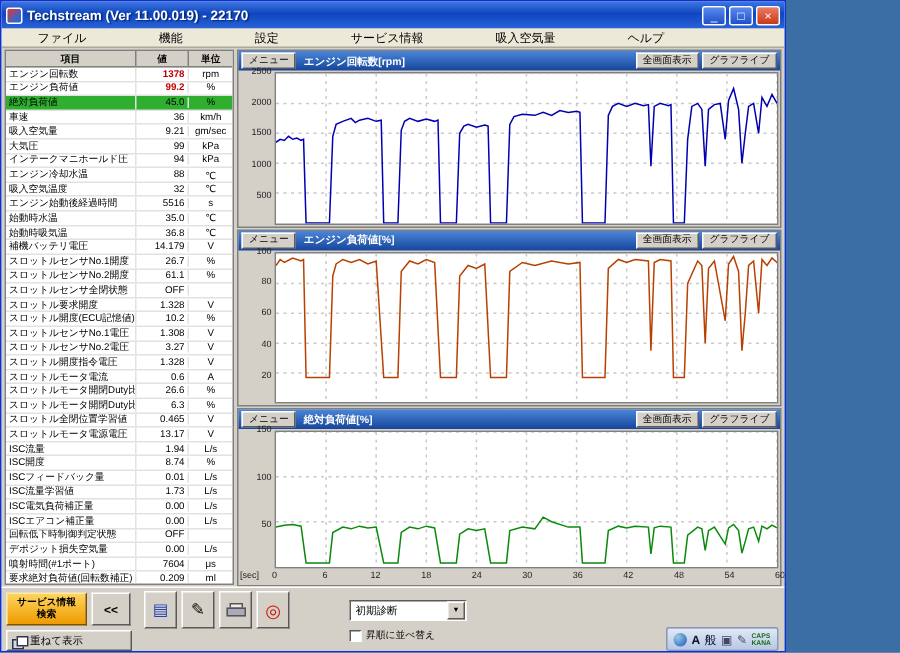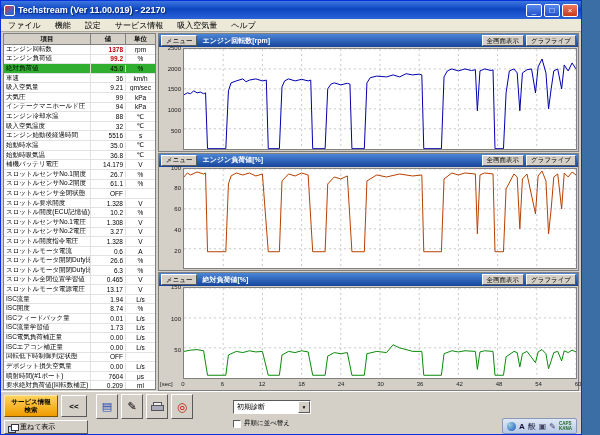--- a/index.html
+++ b/index.html
@@ -1,37 +1,37 @@
 <!DOCTYPE html>
 <html><head>
 <meta charset="utf-8">
 <style>
   html,body{margin:0;padding:0;background:#3a6ea5;}
   *{box-sizing:border-box;}
   .window{
-    position:relative;width:582px;height:435px;background:#d4d0c8;
+    position:relative;width:524px;height:435px;background:#d4d0c8;
     border:1px solid #0831d9;overflow:hidden;
     font-family:"Liberation Sans","DejaVu Sans",sans-serif;
   }
   
   .titlebar{position:absolute;left:0;top:0;right:0;height:18px;
     background:linear-gradient(180deg,#3d77e0 0%,#0f46c0 45%,#2a62d8 100%);
     display:flex;align-items:center;padding:0 3px;color:#fff;}
   .app-icon{width:11px;height:11px;margin-right:3px;border-radius:2px;
     background:linear-gradient(135deg,#e33,#36c 70%);border:1px solid #fff;}
   .title{font-size:9px;font-weight:bold;text-shadow:1px 1px 1px #00226a;white-space:nowrap;}
   .win-controls{margin-left:auto;display:flex;gap:2px;}
   .win-controls button{width:16px;height:13px;font-size:8px;line-height:9px;padding:0;
     color:#fff;background:linear-gradient(180deg,#5a8aee,#2050c8);
     border:1px solid #fff;border-radius:2px;cursor:default;}
   .win-controls .close{background:linear-gradient(180deg,#ee7a62,#c83a1a);}
   
   .menubar{position:absolute;top:18px;left:0;right:0;height:13px;background:#ece9d8;
     border-bottom:1px solid #aca899;display:flex;align-items:center;font-size:8px;}
-  .menu-item{padding:0 7px;}
+  .menu-item{padding:0 24px;}
   
   .main{position:absolute;top:31px;left:0;right:0;height:359px;background:#d4d0c8;}
   
   .datatable{position:absolute;left:2px;top:1px;width:153px;height:357px;background:#fff;
     border:1px solid #808080;font-size:6.5px;overflow:hidden;}
   .thead{display:flex;height:11px;background:#d4d0c8;border-bottom:1px solid #808080;
     font-weight:bold;align-items:center;text-align:center;}
   .thead .th{border-right:1px solid #808080;height:100%;display:flex;align-items:center;justify-content:center;}
   .c-item{width:87px;}
   .c-val{width:35px;}

